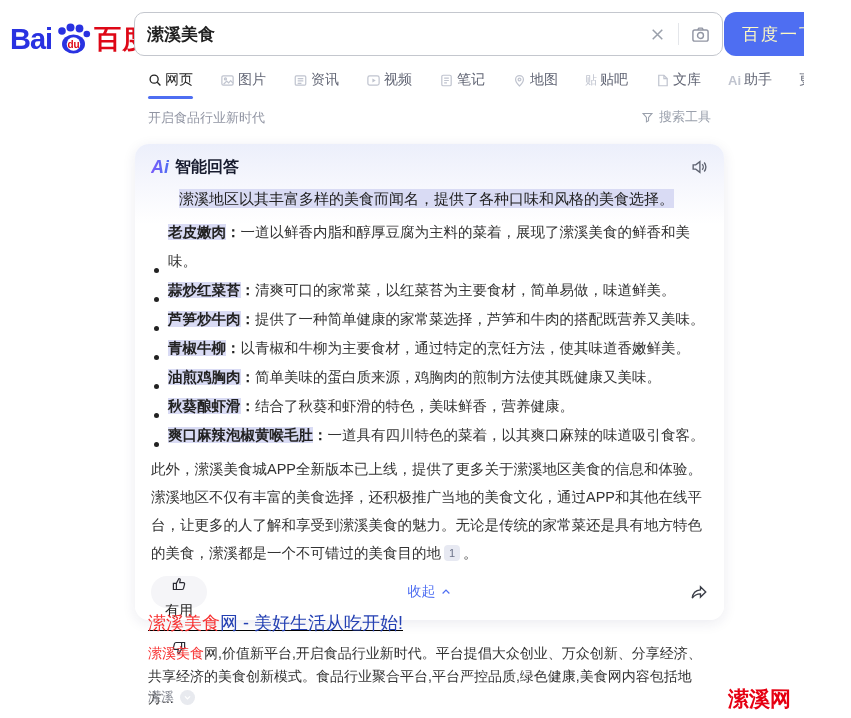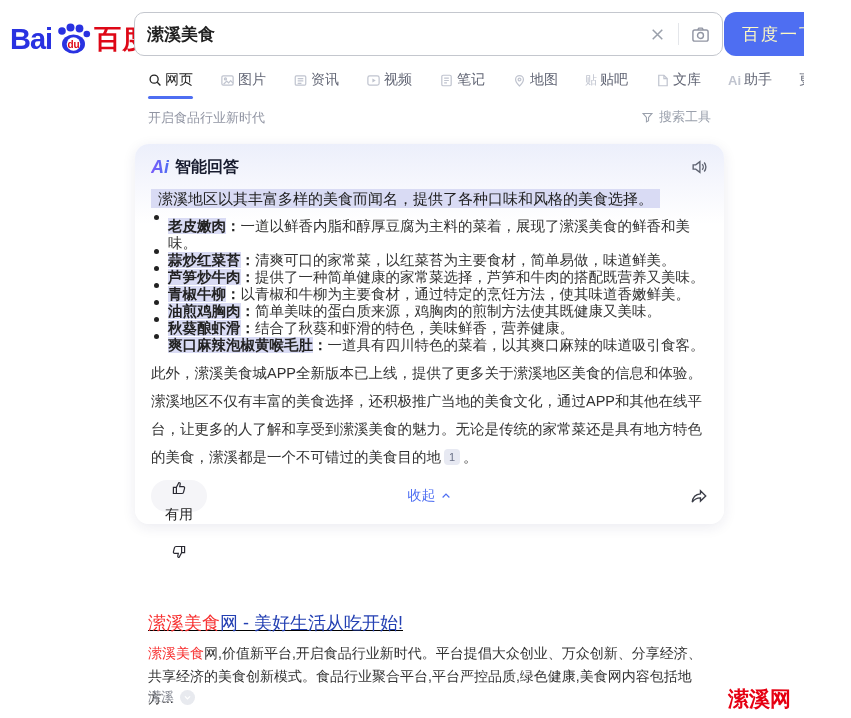--- a/index.html
+++ b/index.html
@@ -41,24 +41,24 @@
              background:linear-gradient(180deg,#eceffb 0%,#f6f7fd 40px,#ffffff 80px);
              box-shadow:0 3px 14px rgba(30,35,90,.09); padding:13px 16px 12px; }
   .ai-head { display:flex; align-items:center; height:20px; margin-bottom:11px; }
   .ai-badge { font-size:18px; font-weight:800; font-style:italic;
               background:linear-gradient(90deg,#7a5cfa,#4e6ef2);
               -webkit-background-clip:text; background-clip:text; color:transparent; }
   .ai-title { font-size:16px; font-weight:700; color:#171b2e; margin-left:6px; }
   .ai-speaker { margin-left:auto; cursor:pointer; display:flex; }
 
   .ai-intro { font-size:15px; line-height:21px; color:#222; margin-bottom:9px; }
-  .hl { background:#d9dbf4; padding:1px 7px; }
+  .hl { background:#d9dbf4; padding:1px 0;margin-left:28px; }
 
   .ai-list { list-style:none; }
-  .ai-list li { font-size:14.5px; line-height:17px; color:#333; display:flex; align-items:flex-start; }
+  .ai-list li { font-size:14.5px; line-height:29px; color:#333; display:flex; align-items:flex-end; }
   .dot { width:5px; height:5px; border-radius:50%; background:#222; margin:0 9px 0 3px; flex:none;
          position:relative; top:-3px; }
   .term { font-weight:700; color:#222; background:#d9dbf4; }
   .colon { font-weight:700; color:#222; }
 
   .ai-para { font-size:14.5px; line-height:28px; color:#333; margin-top:5px; }
   .cite-badge { display:inline-block; min-width:16px; text-align:center; background:#e7e9f2; color:#6a7086;
                 border-radius:4px; font-size:11px; line-height:16px; padding:0 3px; margin:0 3px;
                 vertical-align:1px; cursor:pointer; }
 

